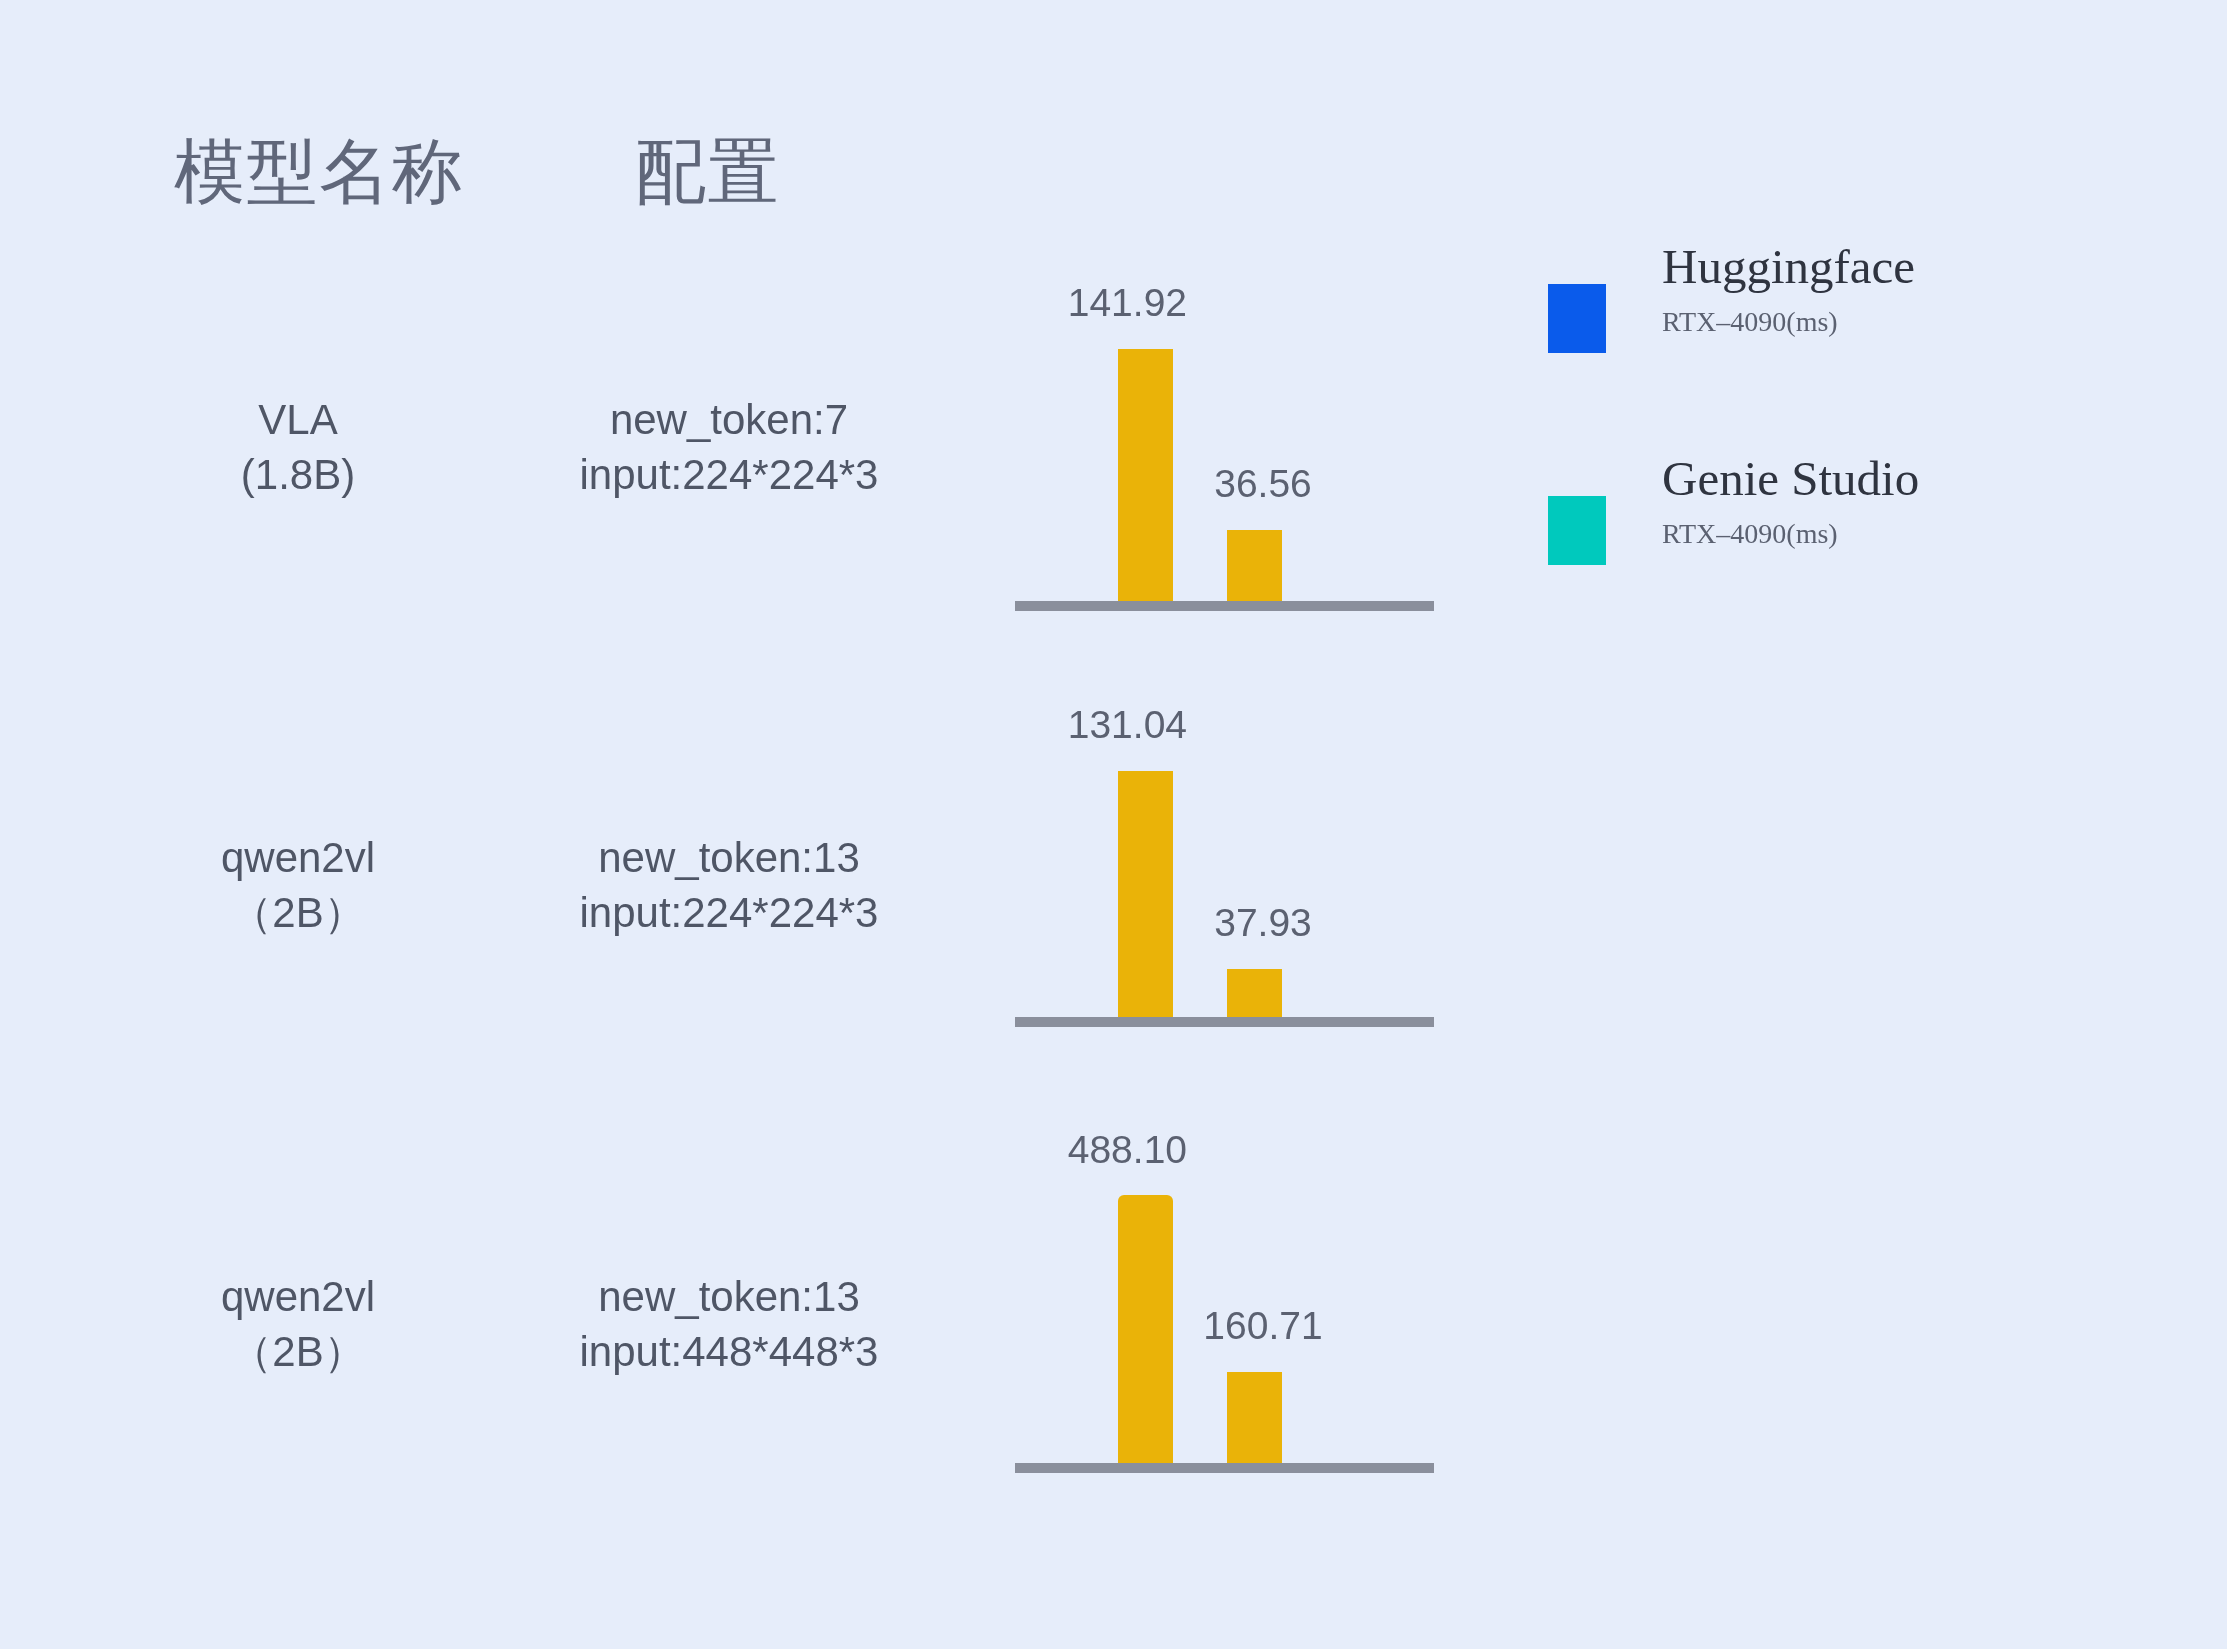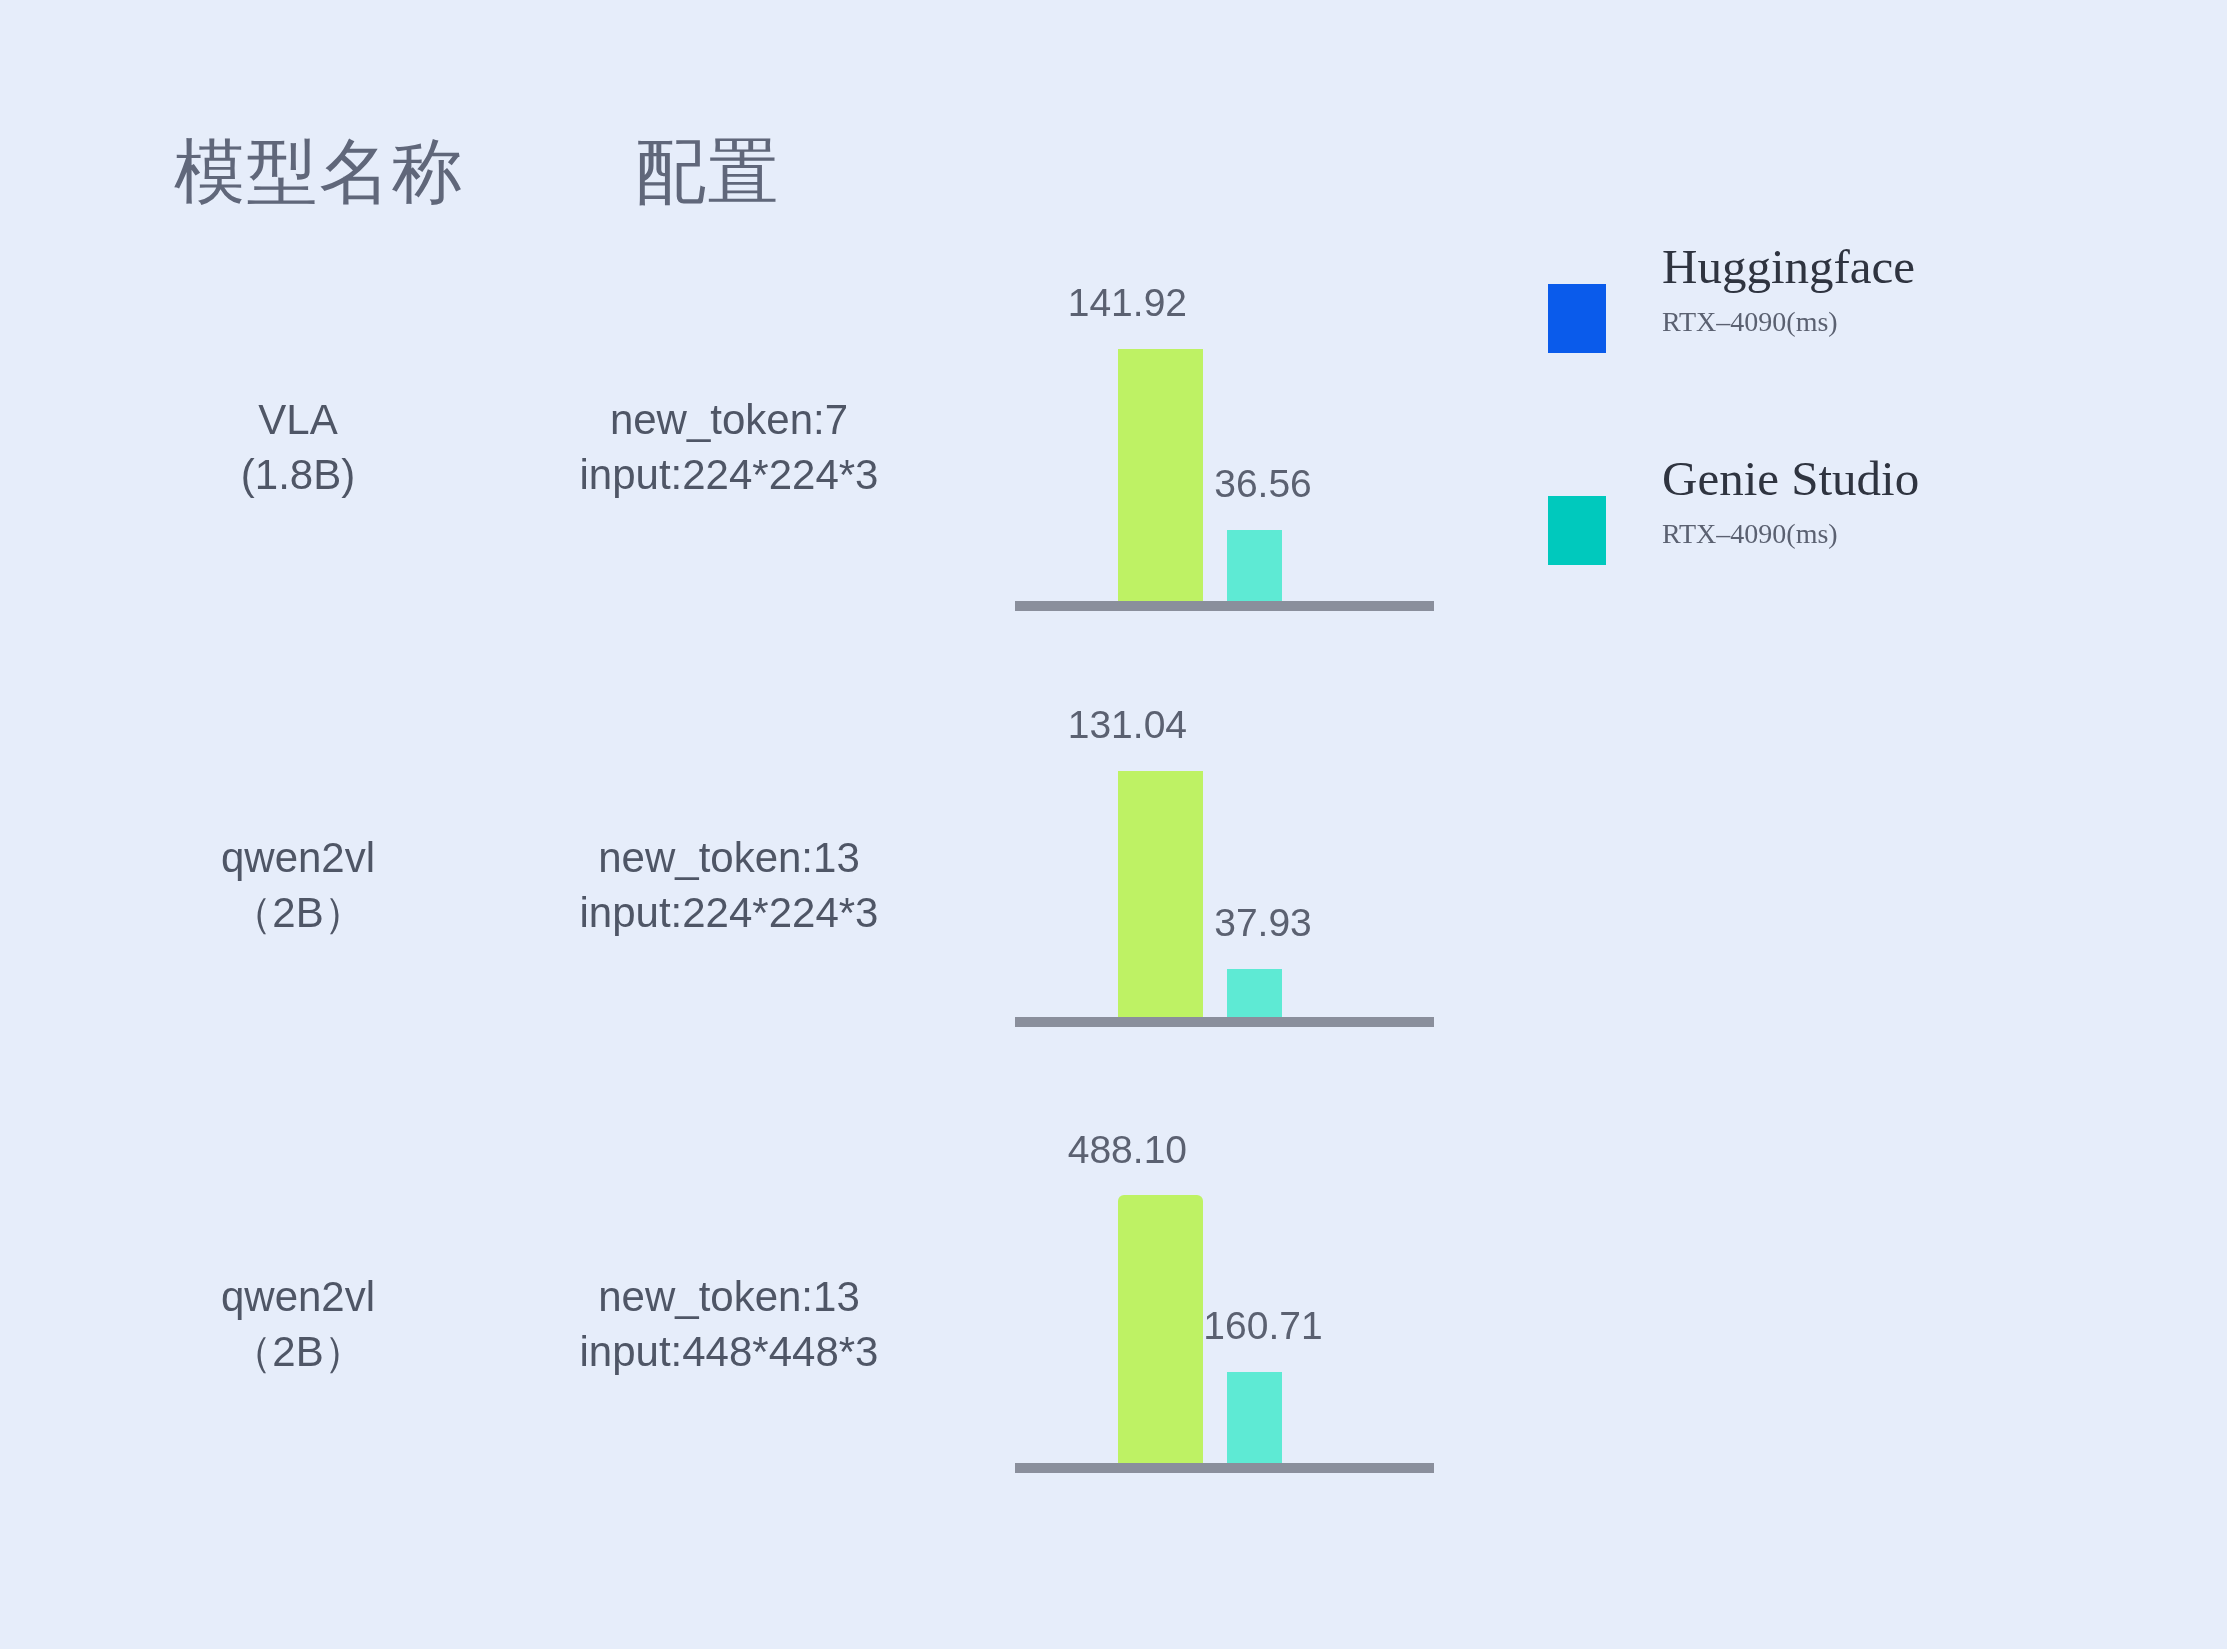--- a/index.html
+++ b/index.html
@@ -80,22 +80,22 @@
     width: 419px;
     height: 10.2px;
     background: #8a8f9c;
   }
 
   .bar {
     position: absolute;
     bottom: 10.2px;
     width: 55px;
   }
-  .bar.hf     { left: 103px; background: #bef264; padding-left: 30px; }
-  .bar.genie  { left: 212px; background: #5eead4; }
+  .bar.hf     { left: 103px; background: #eab308; }
+  .bar.genie  { left: 212px; background: #eab308; }
   
   .chart.r2 .bar.hf { bottom: 0px; border-radius: 6px; }
 
   .bar-value {
     position: absolute;
     bottom: 100%;
     left: 50%;
     transform: translateX(-50%);
     margin-bottom: 23.5px;
     font-size: 39px;

